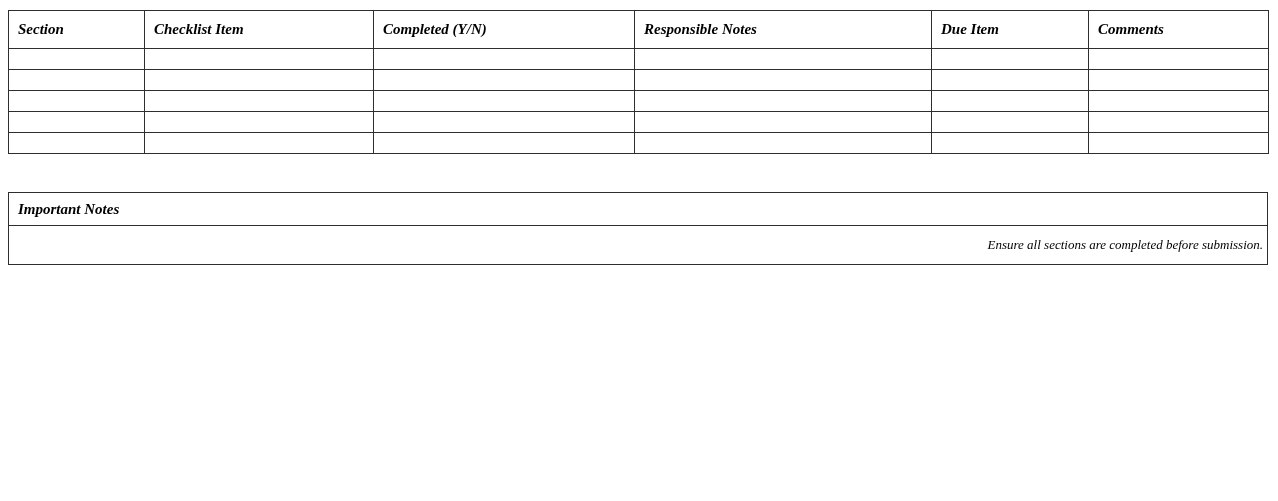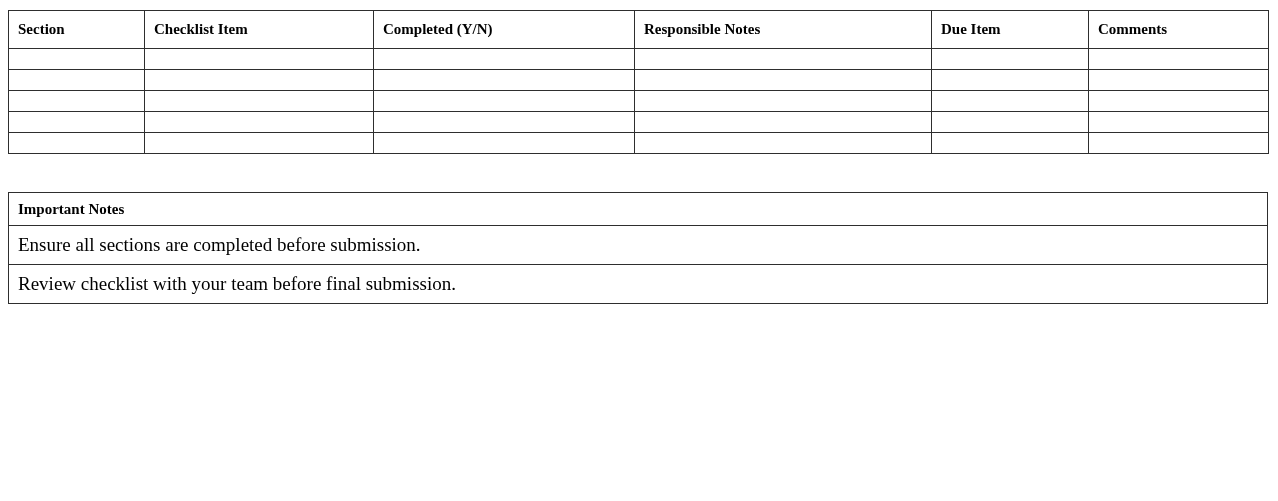--- a/index.html
+++ b/index.html
@@ -21,20 +21,21 @@
   table {
     border-collapse: collapse;
     table-layout: fixed;
     width: 1260px;
     background: #ffffff;
   }
   td, th {
     border: 1.5px solid #2e2e2e;
     overflow: hidden;
     white-space: nowrap;
+    font-style: italic;
   }
   
   .checklist-table thead tr { height: 38px; }
   .checklist-table tbody tr { height: 21px; }
   .checklist-table th {
     text-align: left;
     vertical-align: middle;
     font-size: 15px;
     font-weight: bold;
     padding: 0 4px 0 9px;
@@ -49,22 +50,23 @@
   .notes-table tbody tr { height: 39px; }
   .notes-table th {
     text-align: left;
     vertical-align: middle;
     font-size: 15px;
     font-weight: bold;
     padding: 0 4px 0 9px;
   }
   .notes-table td {
     vertical-align: middle;
-    font-size: 19px;
+    font-size: 13px;
     padding: 0 4px 0 9px;
+    text-align: right;
   }
 </style>
 </head>
 <body>
 
 <div class="doc">
 
   <table class="checklist-table">
     <colgroup>
         <col style="width: 136px;">
@@ -131,19 +133,16 @@
   <table class="notes-table">
     <thead>
       <tr>
         <th>Important Notes</th>
       </tr>
     </thead>
     <tbody>
         <tr>
           <td>Ensure all sections are completed before submission.</td>
         </tr>
-        <tr>
-          <td>Review checklist with your team before final submission.</td>
-        </tr>
       </tbody>
   </table>
 
 </div>
 
 </body></html>

